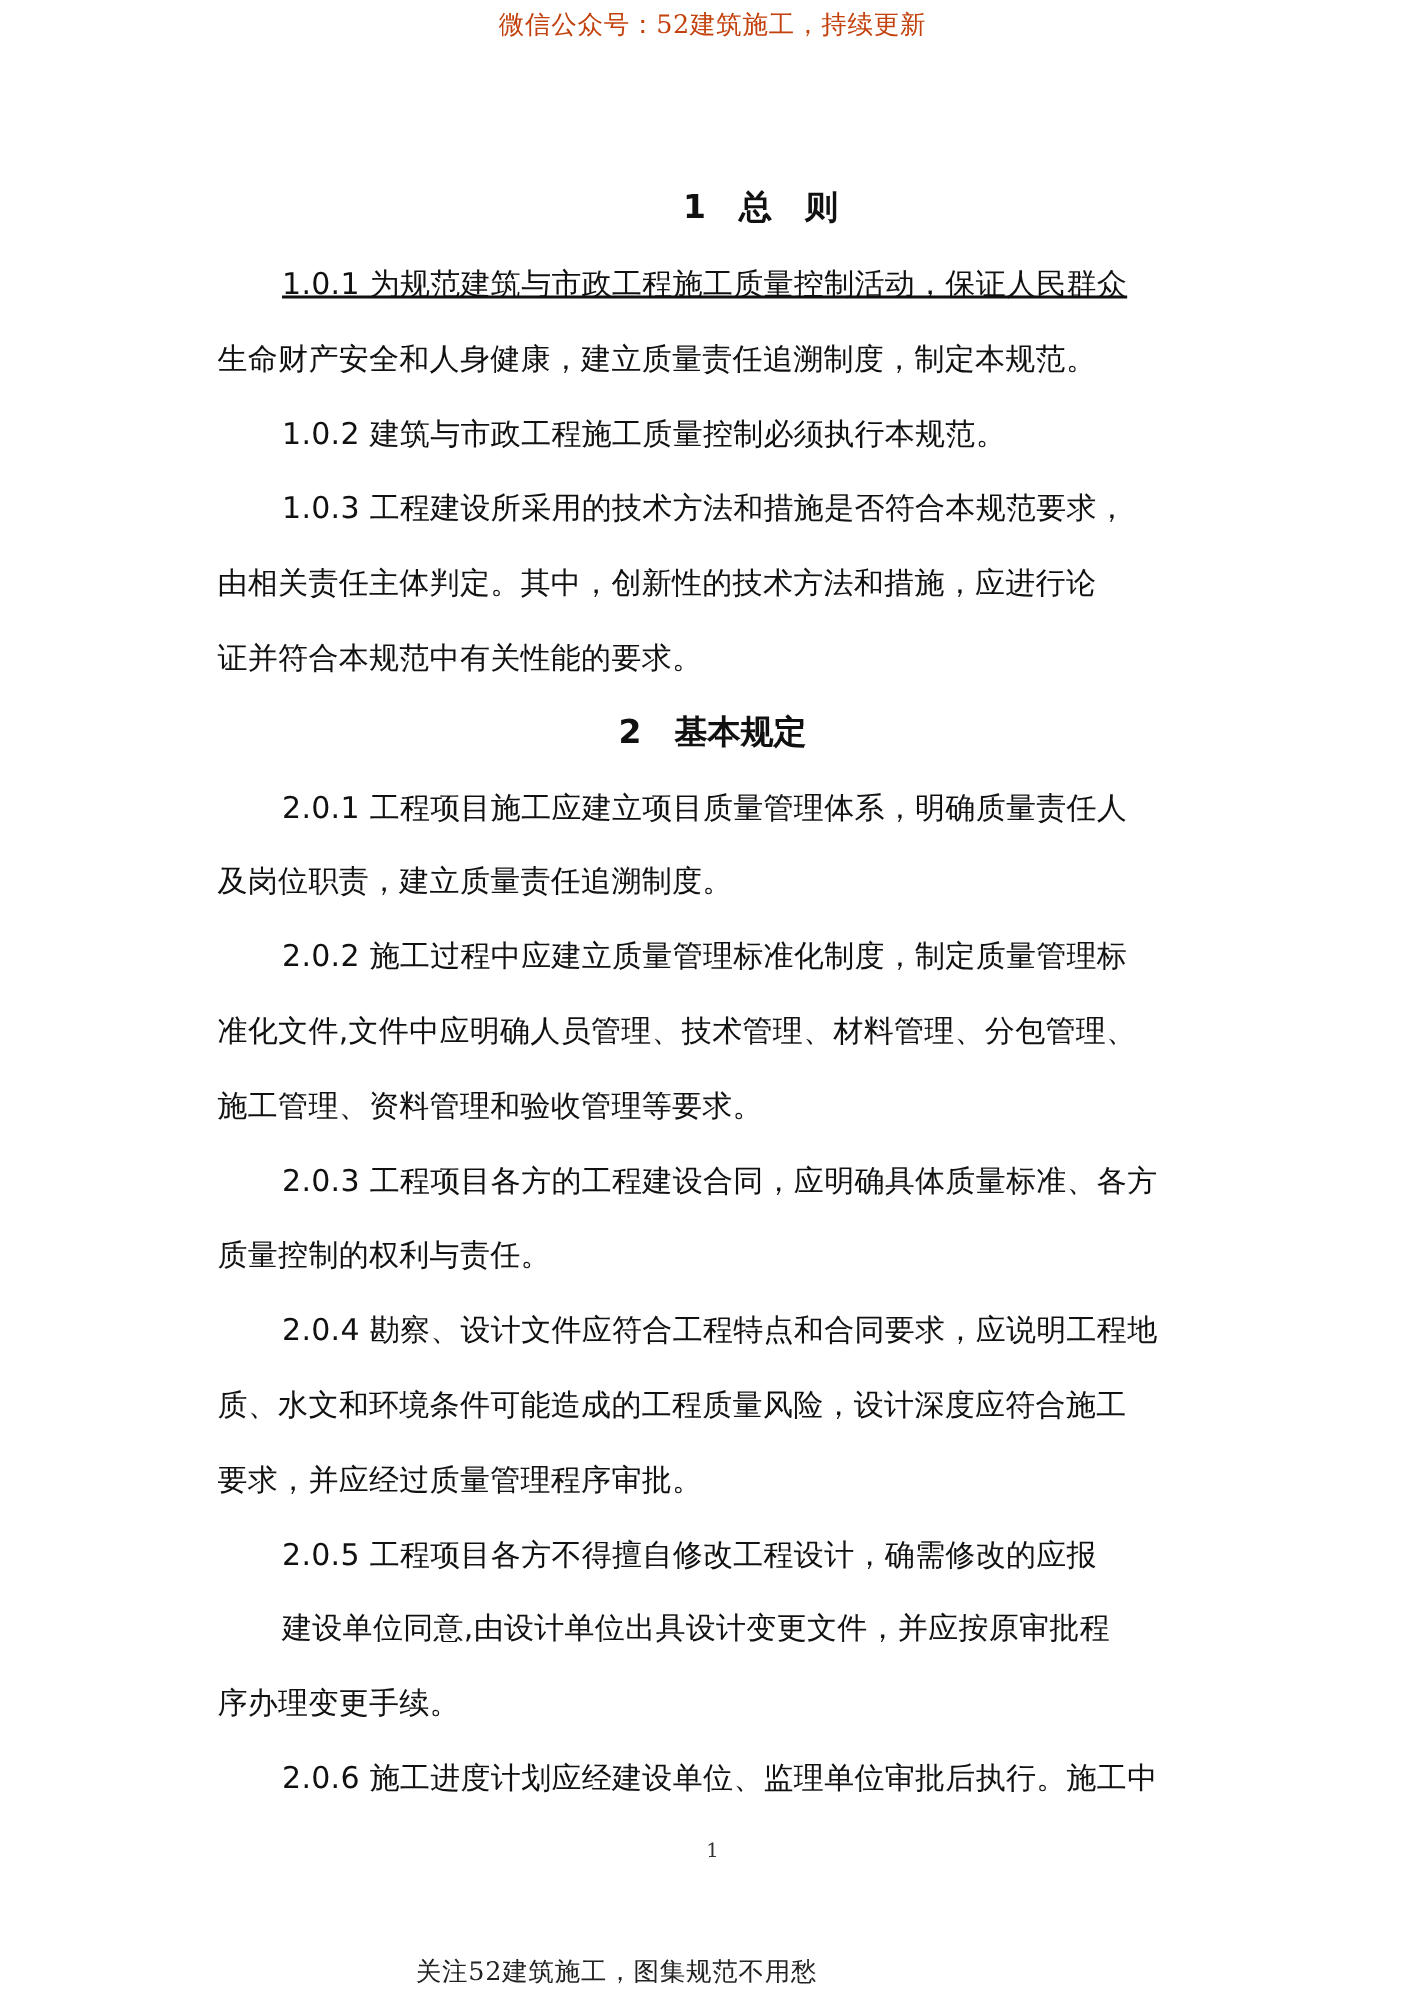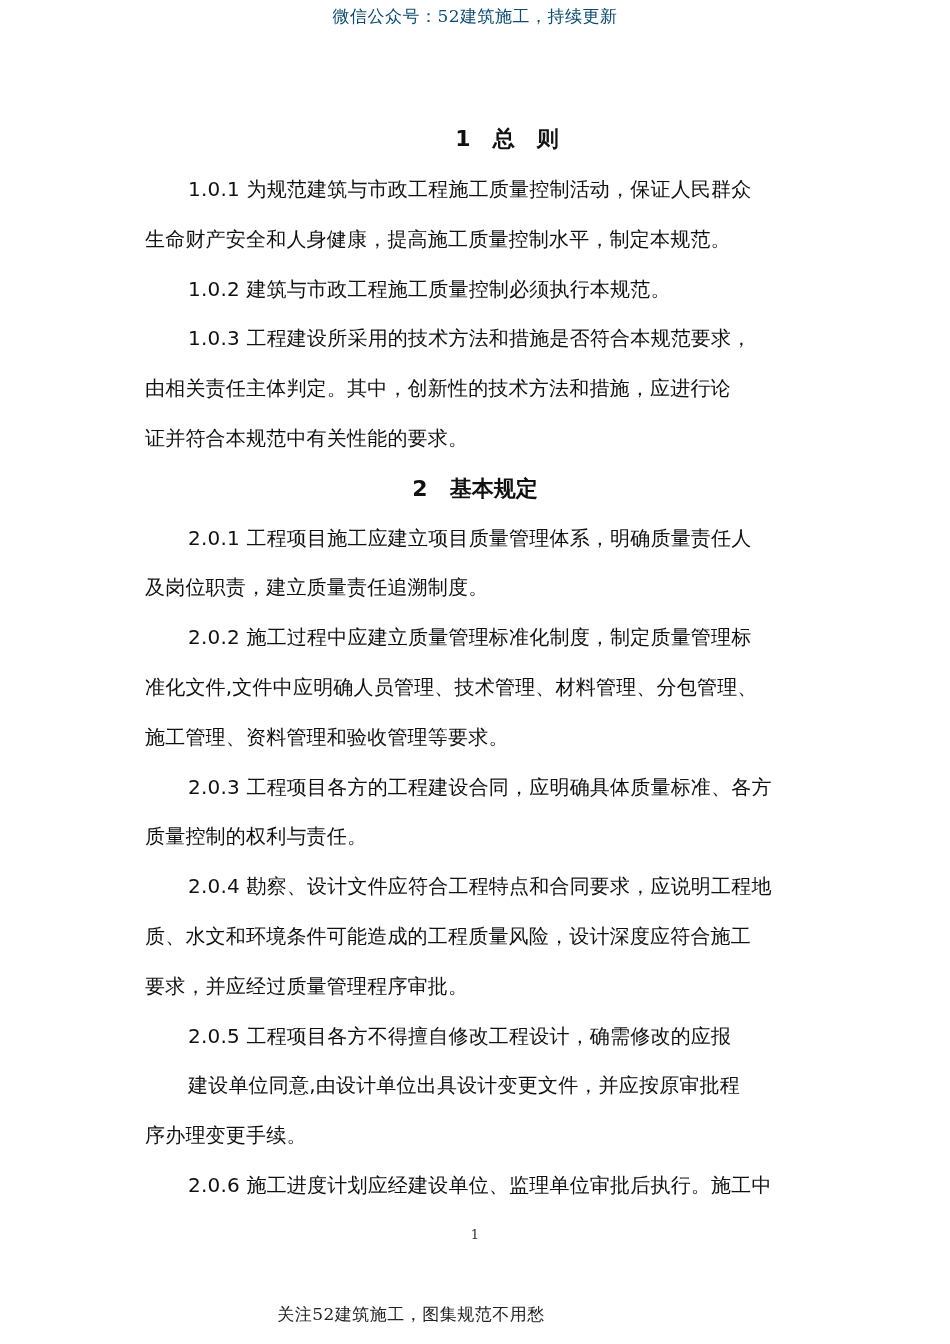--- a/index.html
+++ b/index.html
@@ -16,21 +16,21 @@
       font-family: "DejaVu Sans", "Liberation Sans", sans-serif;
     }
     .header-watermark {
       position: absolute;
       top: 5px;
       left: 0;
       width: 950px;
       text-align: center;
       font-family: "DejaVu Serif", "Liberation Serif", serif;
       font-size: 17px;
-      color: #0c4a6e;
+      color: #c2410c;
       letter-spacing: 0.5px;
     }
     .footer-watermark {
       position: absolute;
       top: 1303px;
       left: 0;
       width: 822px;
       text-align: center;
       font-family: "DejaVu Serif", "Liberation Serif", serif;
       font-size: 17px;
@@ -75,22 +75,22 @@
 </head>
 <body>
 
 <div class="header-watermark">微信公众号：52建筑施工，持续更新</div>
 
 <div>
 
   <div class="heading" style="top:124px;padding-left:32px;">1　总　则</div>
 
   <div>
-    <div class="line indent" style="top:175px;">1.0.1 为规范建筑与市政工程施工质量控制活动，保证人民群众</div>
-    <div class="line" style="top:225px;">生命财产安全和人身健康，提高施工质量控制水平，制定本规范。</div>
+    <div class="line indent" style="top:175px;text-decoration:underline;">1.0.1 为规范建筑与市政工程施工质量控制活动，保证人民群众</div>
+    <div class="line" style="top:225px;">生命财产安全和人身健康，建立质量责任追溯制度，制定本规范。</div>
   </div>
 
   <div>
     <div class="line indent" style="top:275px;">1.0.2 建筑与市政工程施工质量控制必须执行本规范。</div>
   </div>
 
   <div>
     <div class="line indent" style="top:324px;">1.0.3 工程建设所采用的技术方法和措施是否符合本规范要求，</div>
     <div class="line" style="top:374px;">由相关责任主体判定。其中，创新性的技术方法和措施，应进行论</div>
     <div class="line" style="top:424px;">证并符合本规范中有关性能的要求。</div>

